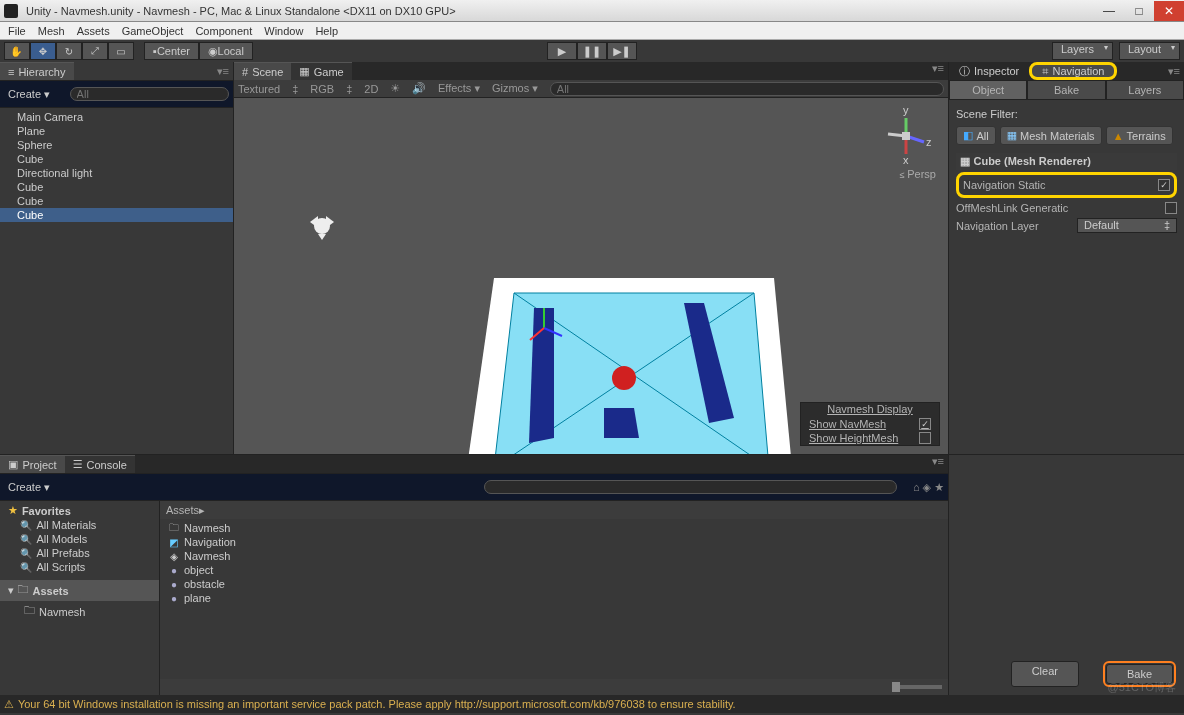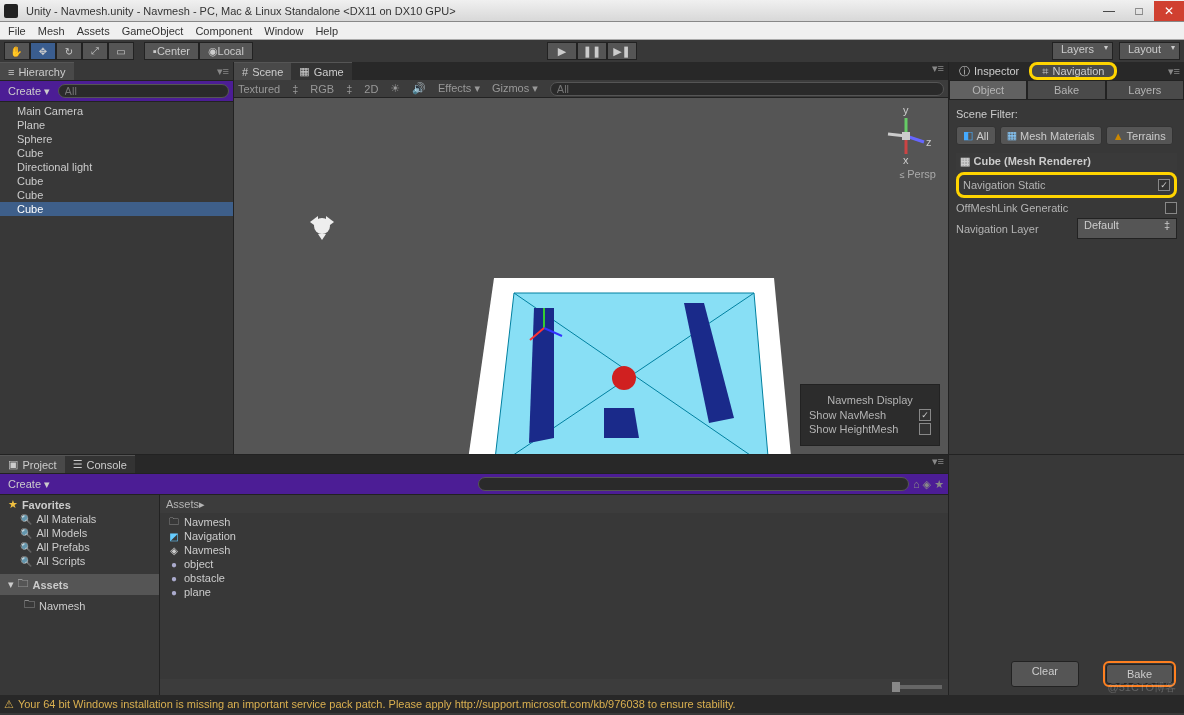--- a/index.html
+++ b/index.html
@@ -18,50 +18,50 @@
 .pivot-btn { height: 18px; padding: 0 8px; background: #555; border: 1px solid #222; color: #ccc; display: inline-flex; align-items: center; }
 .play-group { display: flex; position: absolute; left: 50%; transform: translateX(-50%); }
 .play-btn { width: 30px; height: 18px; background: #555; border: 1px solid #222; color: #ccc; display: inline-flex; align-items: center; justify-content: center; }
 .top-right { margin-left: auto; display: flex; gap: 6px; }
 .dropdown-btn { height: 18px; padding: 0 18px 0 8px; background: #555; border: 1px solid #222; color: #ccc; position: relative; }
 .dropdown-btn::after { content: '▾'; position: absolute; right: 4px; font-size: 8px; }
 .main-row { display: flex; height: 392px; }
 .hierarchy { width: 234px; background: #383838; border-right: 1px solid #222; display: flex; flex-direction: column; }
 .panel-tab { height: 18px; background: #383838; display: flex; align-items: center; }
 .tab { height: 18px; padding: 0 8px; background: #494949; color: #ccc; display: flex; align-items: center; gap: 4px; border-top: 1px solid #555; }
-.panel-toolbar { height: 22px; background: #4c1d95; border-top: 1px solid #222; border-bottom: 1px solid #222; display: flex; align-items: center; padding: 0 4px; gap: 4px; }
+.panel-toolbar { height: 28px; background: #0f172a; border-top: 1px solid #222; border-bottom: 1px solid #222; display: flex; align-items: center; padding: 0 4px; gap: 16px; }
 .create-btn { padding: 0 4px; color: #ccc; }
 .search-input { flex: 1; height: 14px; background: #2a2a2a; border: 1px solid #555; border-radius: 7px; padding: 0 6px; color: #ccc; }
 .hierarchy-list { flex: 1; padding: 2px 0; }
 .h-item { padding: 1px 17px; color: #ccc; }
 .h-item.selected { background: #3e5f8a; color: #fff; }
 .scene-area { flex: 1; background: #383838; display: flex; flex-direction: column; position: relative; }
 .scene-tabs { height: 18px; display: flex; background: #282828; }
 .scene-toolbar { height: 18px; background: #3c3c3c; border-bottom: 1px solid #222; display: flex; align-items: center; padding: 0 4px; gap: 12px; color: #999; font-size: 10px; }
 .scene-view { flex: 1; background: #555; position: relative; overflow: hidden; }
 .gizmo-axes { position: absolute; right: 12px; top: 8px; width: 60px; height: 60px; }
-.navmesh-overlay { position: absolute; right: 8px; bottom: 8px; background: rgba(40,40,40,0.9); border: 1px solid #222; padding: 9px 8px; width: 140px; }
+.navmesh-overlay { position: absolute; right: 8px; bottom: 8px; background: rgba(40,40,40,0.9); border: 1px solid #222; padding: 0 8px; width: 140px; text-decoration: underline; }
 .navmesh-overlay .row { display: flex; justify-content: space-between; align-items: center; padding: 1px 0; }
 .checkbox { width: 12px; height: 12px; border: 1px solid #888; background: #333; display: inline-flex; align-items: center; justify-content: center; font-size: 9px; color: #ccc; }
 .inspector { width: 236px; background: #383838; border-left: 1px solid #222; display: flex; flex-direction: column; }
 .inspector-tabs { height: 18px; display: flex; background: #282828; align-items: center; }
 .insp-tab { height: 18px; padding: 0 10px; display: flex; align-items: center; gap: 4px; color: #ccc; }
 .insp-tab.active { background: #494949; }
 .yellow-highlight { border: 3px solid #ffd400; border-radius: 8px; }
 .nav-subtabs { display: flex; background: #555; }
 .nav-subtab { flex: 1; text-align: center; padding: 3px 0; border: 1px solid #222; background: #4a4a4a; }
 .nav-subtab.active { background: #616161; }
 .insp-body { padding: 6px 7px; }
 .insp-label { padding: 2px 0; color: #ccc; }
 .filter-row { display: flex; gap: 4px; margin: 4px 0 8px 0; }
 .filter-btn { padding: 2px 6px; background: #555; border: 1px solid #333; color: #ccc; display: flex; align-items: center; gap: 3px; border-radius: 3px; }
 .section-header { background: #3a3a3a; padding: 2px 4px; color: #ccc; font-weight: bold; }
 .field-row { display: flex; justify-content: space-between; align-items: center; padding: 2px 0; }
 .nav-static-box { border: 3px solid #ffd400; border-radius: 8px; padding: 2px 4px; margin: 2px 0; }
-.select-field { height: 21px; padding: 0 6px; background: #555; border: 1px solid #222; color: #ccc; min-width: 100px; }
+.select-field { height: 15px; padding: 0 6px; background: #555; border: 1px solid #222; color: #ccc; min-width: 100px; }
 .bottom-row { display: flex; height: 241px; border-top: 1px solid #222; }
 .project { width: 160px; background: #383838; border-right: 1px solid #222; }
 .project-tabs { height: 18px; display: flex; background: #282828; }
 .project-tree { padding: 2px 0; }
 .tree-item { padding: 1px 8px; display: flex; align-items: center; gap: 4px; color: #ccc; }
 .tree-item.sel { background: #555; }
 .star { color: #f0c040; }
 .mag { color: #f0b030; font-size: 10px; }
 .assets-area { flex: 1; background: #383838; display: flex; flex-direction: column; }
 .assets-header { height: 18px; background: #3c3c3c; display: flex; align-items: center; padding: 0 6px; }

